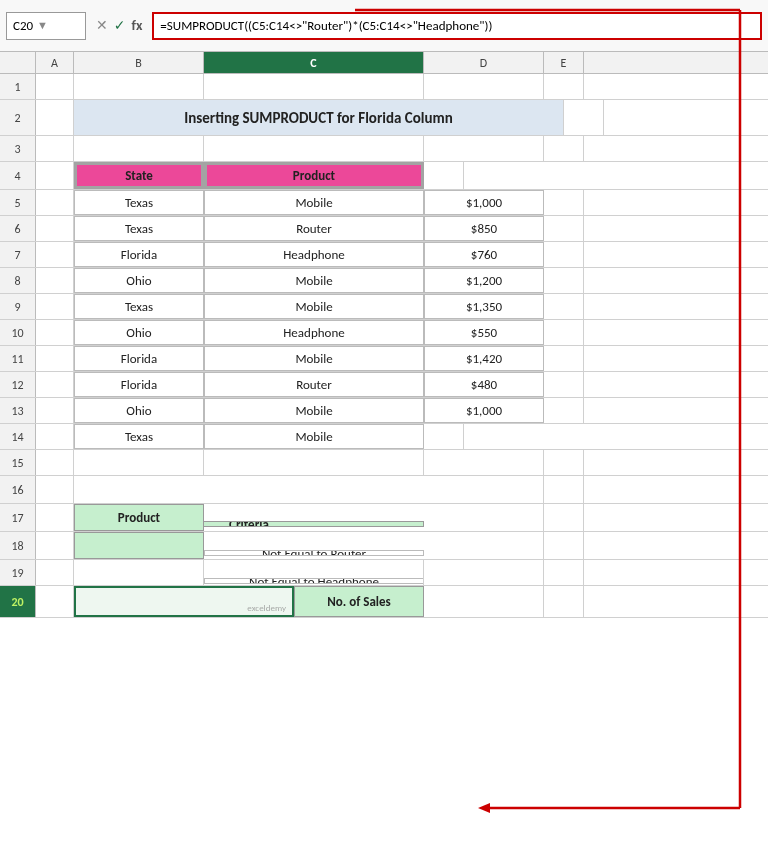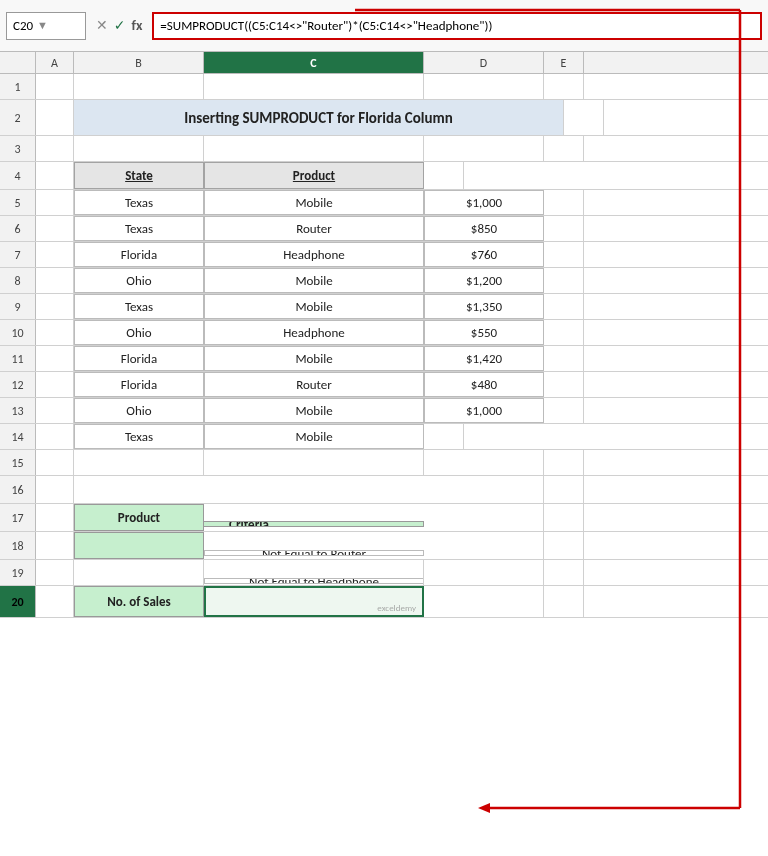--- a/index.html
+++ b/index.html
@@ -103,21 +103,21 @@
       display: flex;
       align-items: center;
       justify-content: center;
       font-size: 12px;
       color: #444;
       border-right: 1px solid #bbb;
       background: #f2f2f2;
     }
     .row-num.active-row {
       background: #217346;
-      color: #000000;
+      color: #bef264;
       font-weight: bold;
     }
     .cell {
       display: flex;
       align-items: center;
       justify-content: center;
       border-right: 1px solid #d0d0d0;
       padding: 2px 4px;
       font-size: 13px;
       color: #222;
@@ -137,24 +137,23 @@
     
     .title-cell {
       background: #dce6f1;
       font-weight: bold;
       font-size: 15px;
       justify-content: center;
     }
 
     
     .header-cell {
-      background: #e5e5e5;
-      font-weight: bold;
-      border: 1px solid #a3a3a3;
-      text-decoration: underline;
+      background: #ec4899;
+      font-weight: bold;
+      border: 3px solid #a3a3a3;
     }
 
     
     .data-cell {
       border: 1px solid #bbb;
     }
 
     
     .criteria-header {
       background: #c6efce;
@@ -389,27 +388,27 @@
     <div class="cell cell-a"></div>
     <div class="cell cell-b"></div>
     <div class="cell cell-c"></div>
     <div class="cell cell-d"></div>
     <div class="cell cell-e"></div>
   </div>
 
   <div class="grid-row" style="height:32px;">
     <div class="row-num active-row">20</div>
     <div class="cell cell-a"></div>
+    <div class="cell no-sales-val active-cell" style="width:220px; min-width:220px; position:relative;">
+
+      <span></span>
+      <span style="position:absolute; right:6px; bottom:2px; font-size:9px; color:#888; opacity:0.7;">exceldemy</span>
+    </div>
     <div class="cell no-sales-label" style="width:130px; min-width:130px;">
       <span>No. of Sales</span>
-    </div>
-    <div class="cell no-sales-val active-cell" style="width:220px; min-width:220px; position:relative;">
-
-      <span></span>
-      <span style="position:absolute; right:6px; bottom:2px; font-size:9px; color:#888; opacity:0.7;">exceldemy</span>
     </div>
     <div class="cell cell-d"></div>
     <div class="cell cell-e"></div>
   </div>
 
 </div>
 
 <svg style="position:absolute; top:0; left:0; width:768px; height:856px; pointer-events:none;">
 
   <line x1="740" y1="10" x2="740" y2="808" stroke="#cc0000" stroke-width="2.5"></line>

